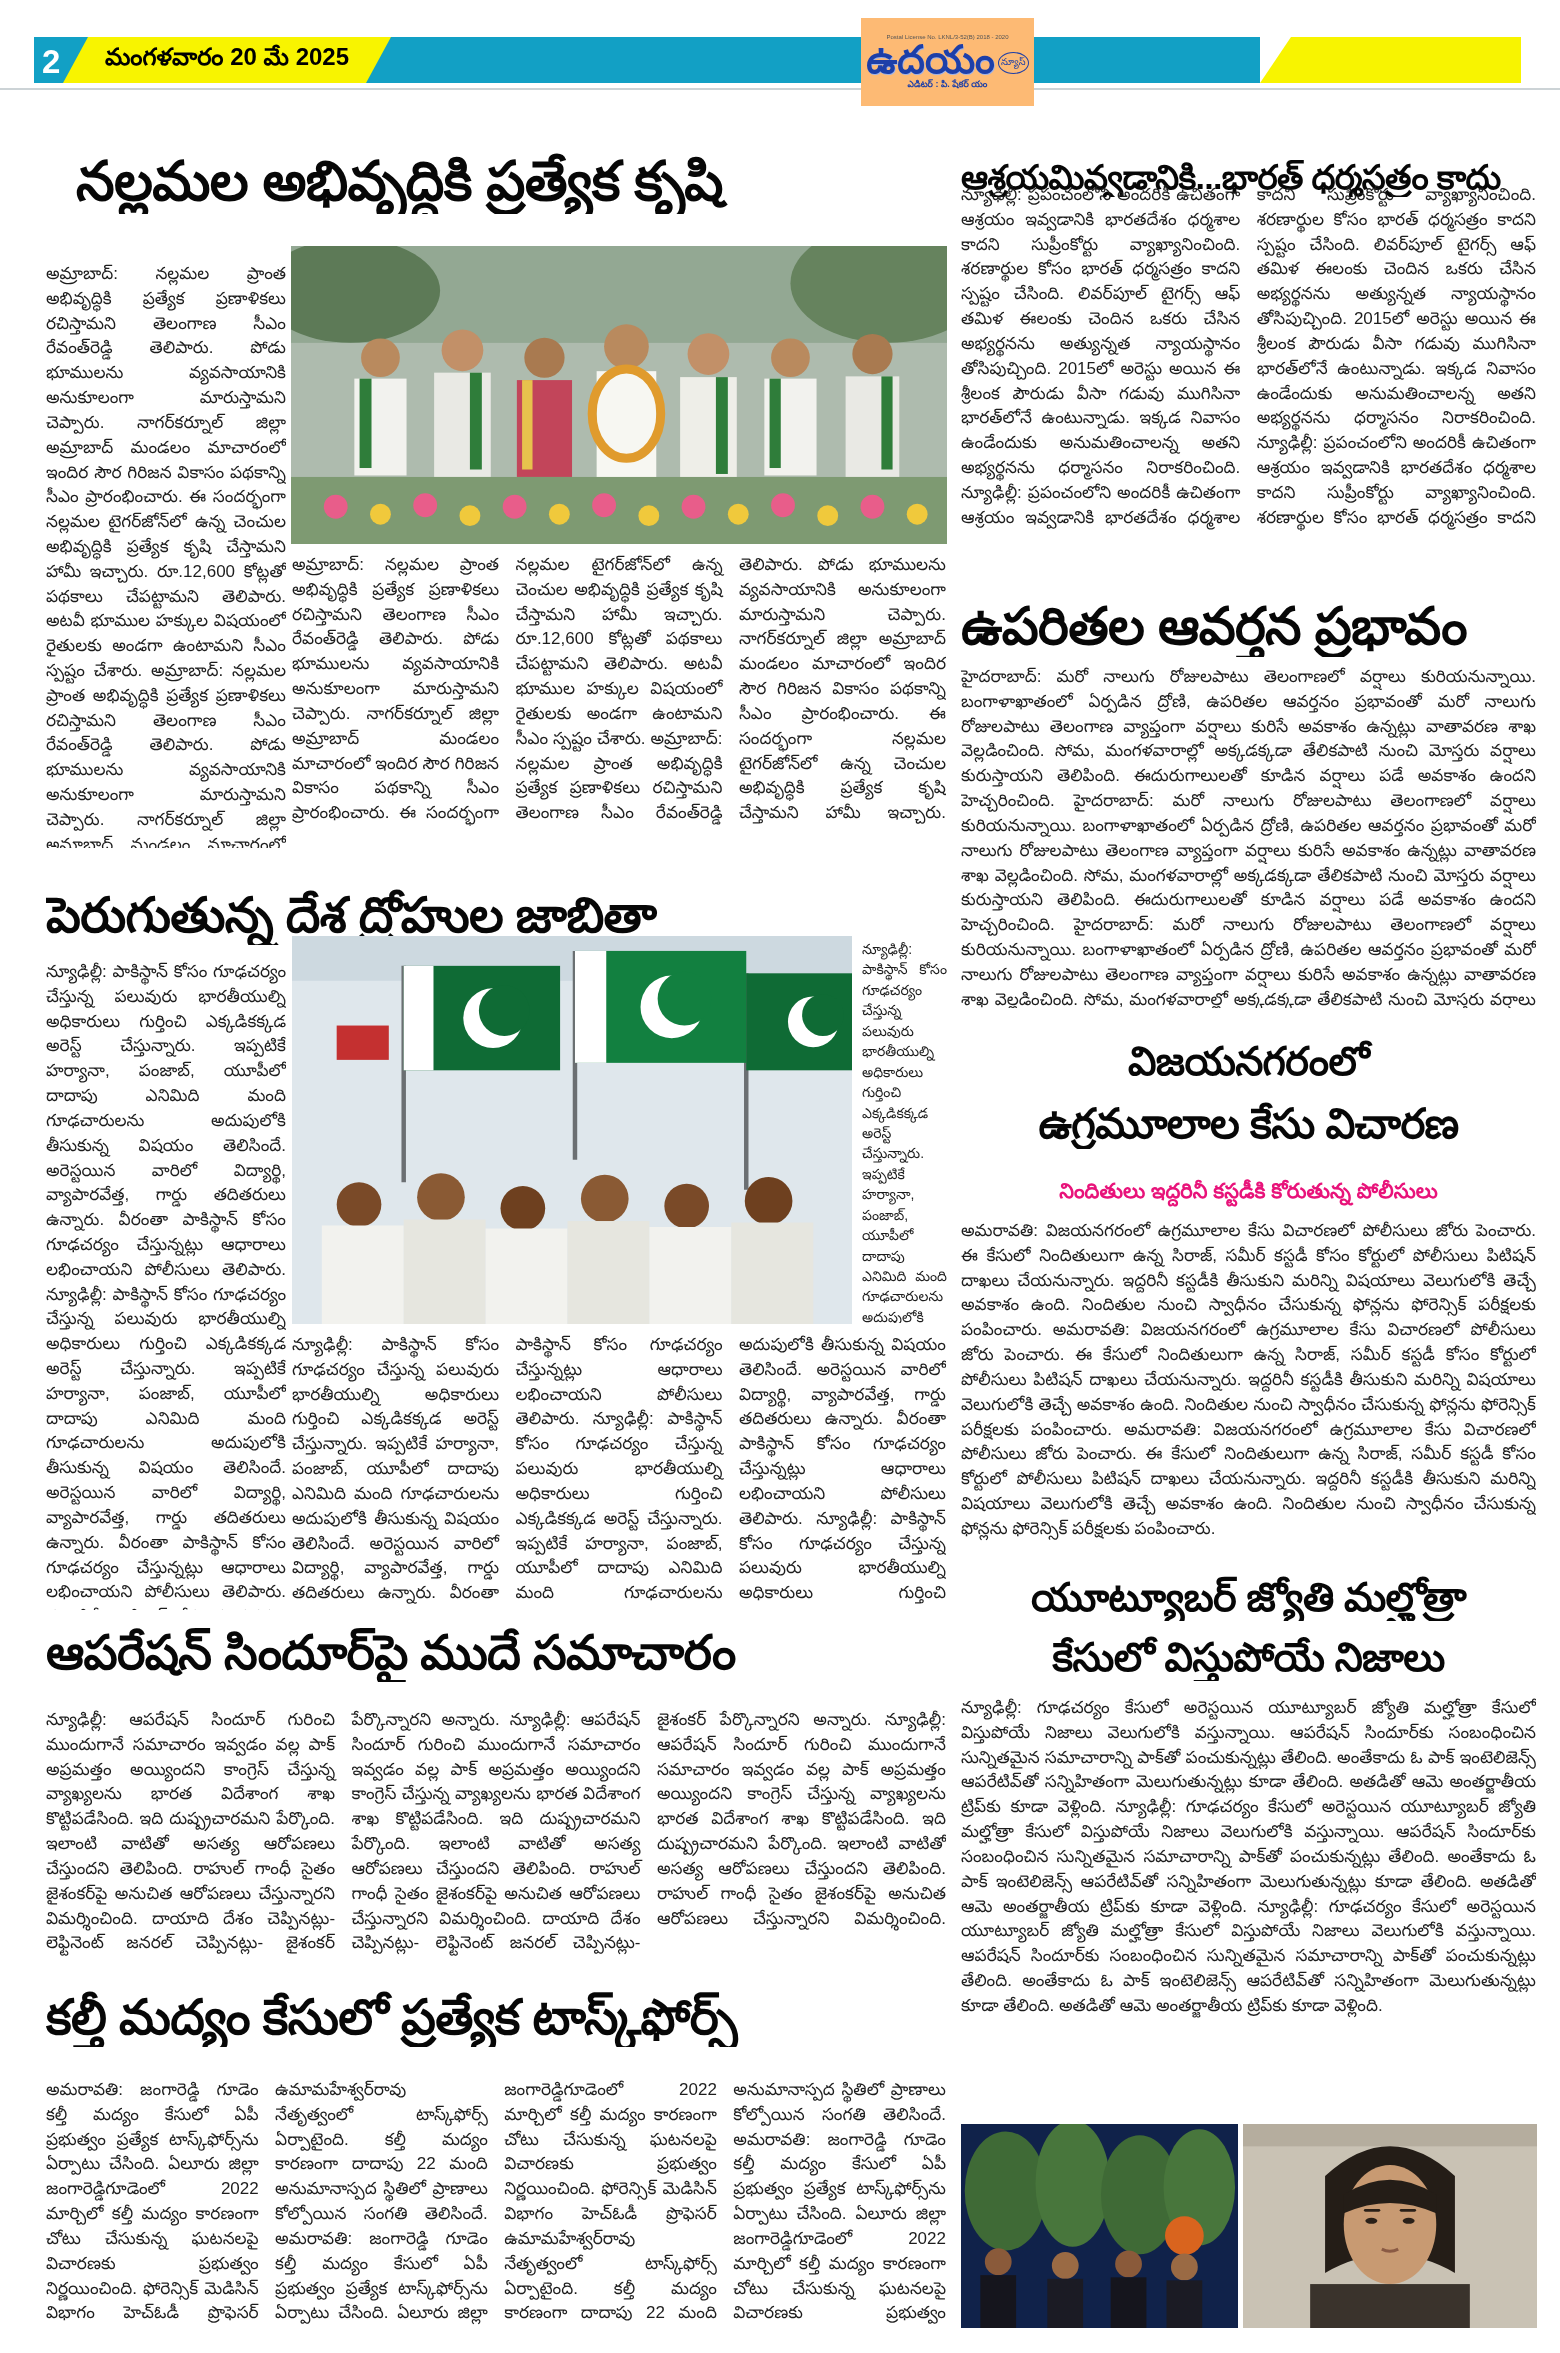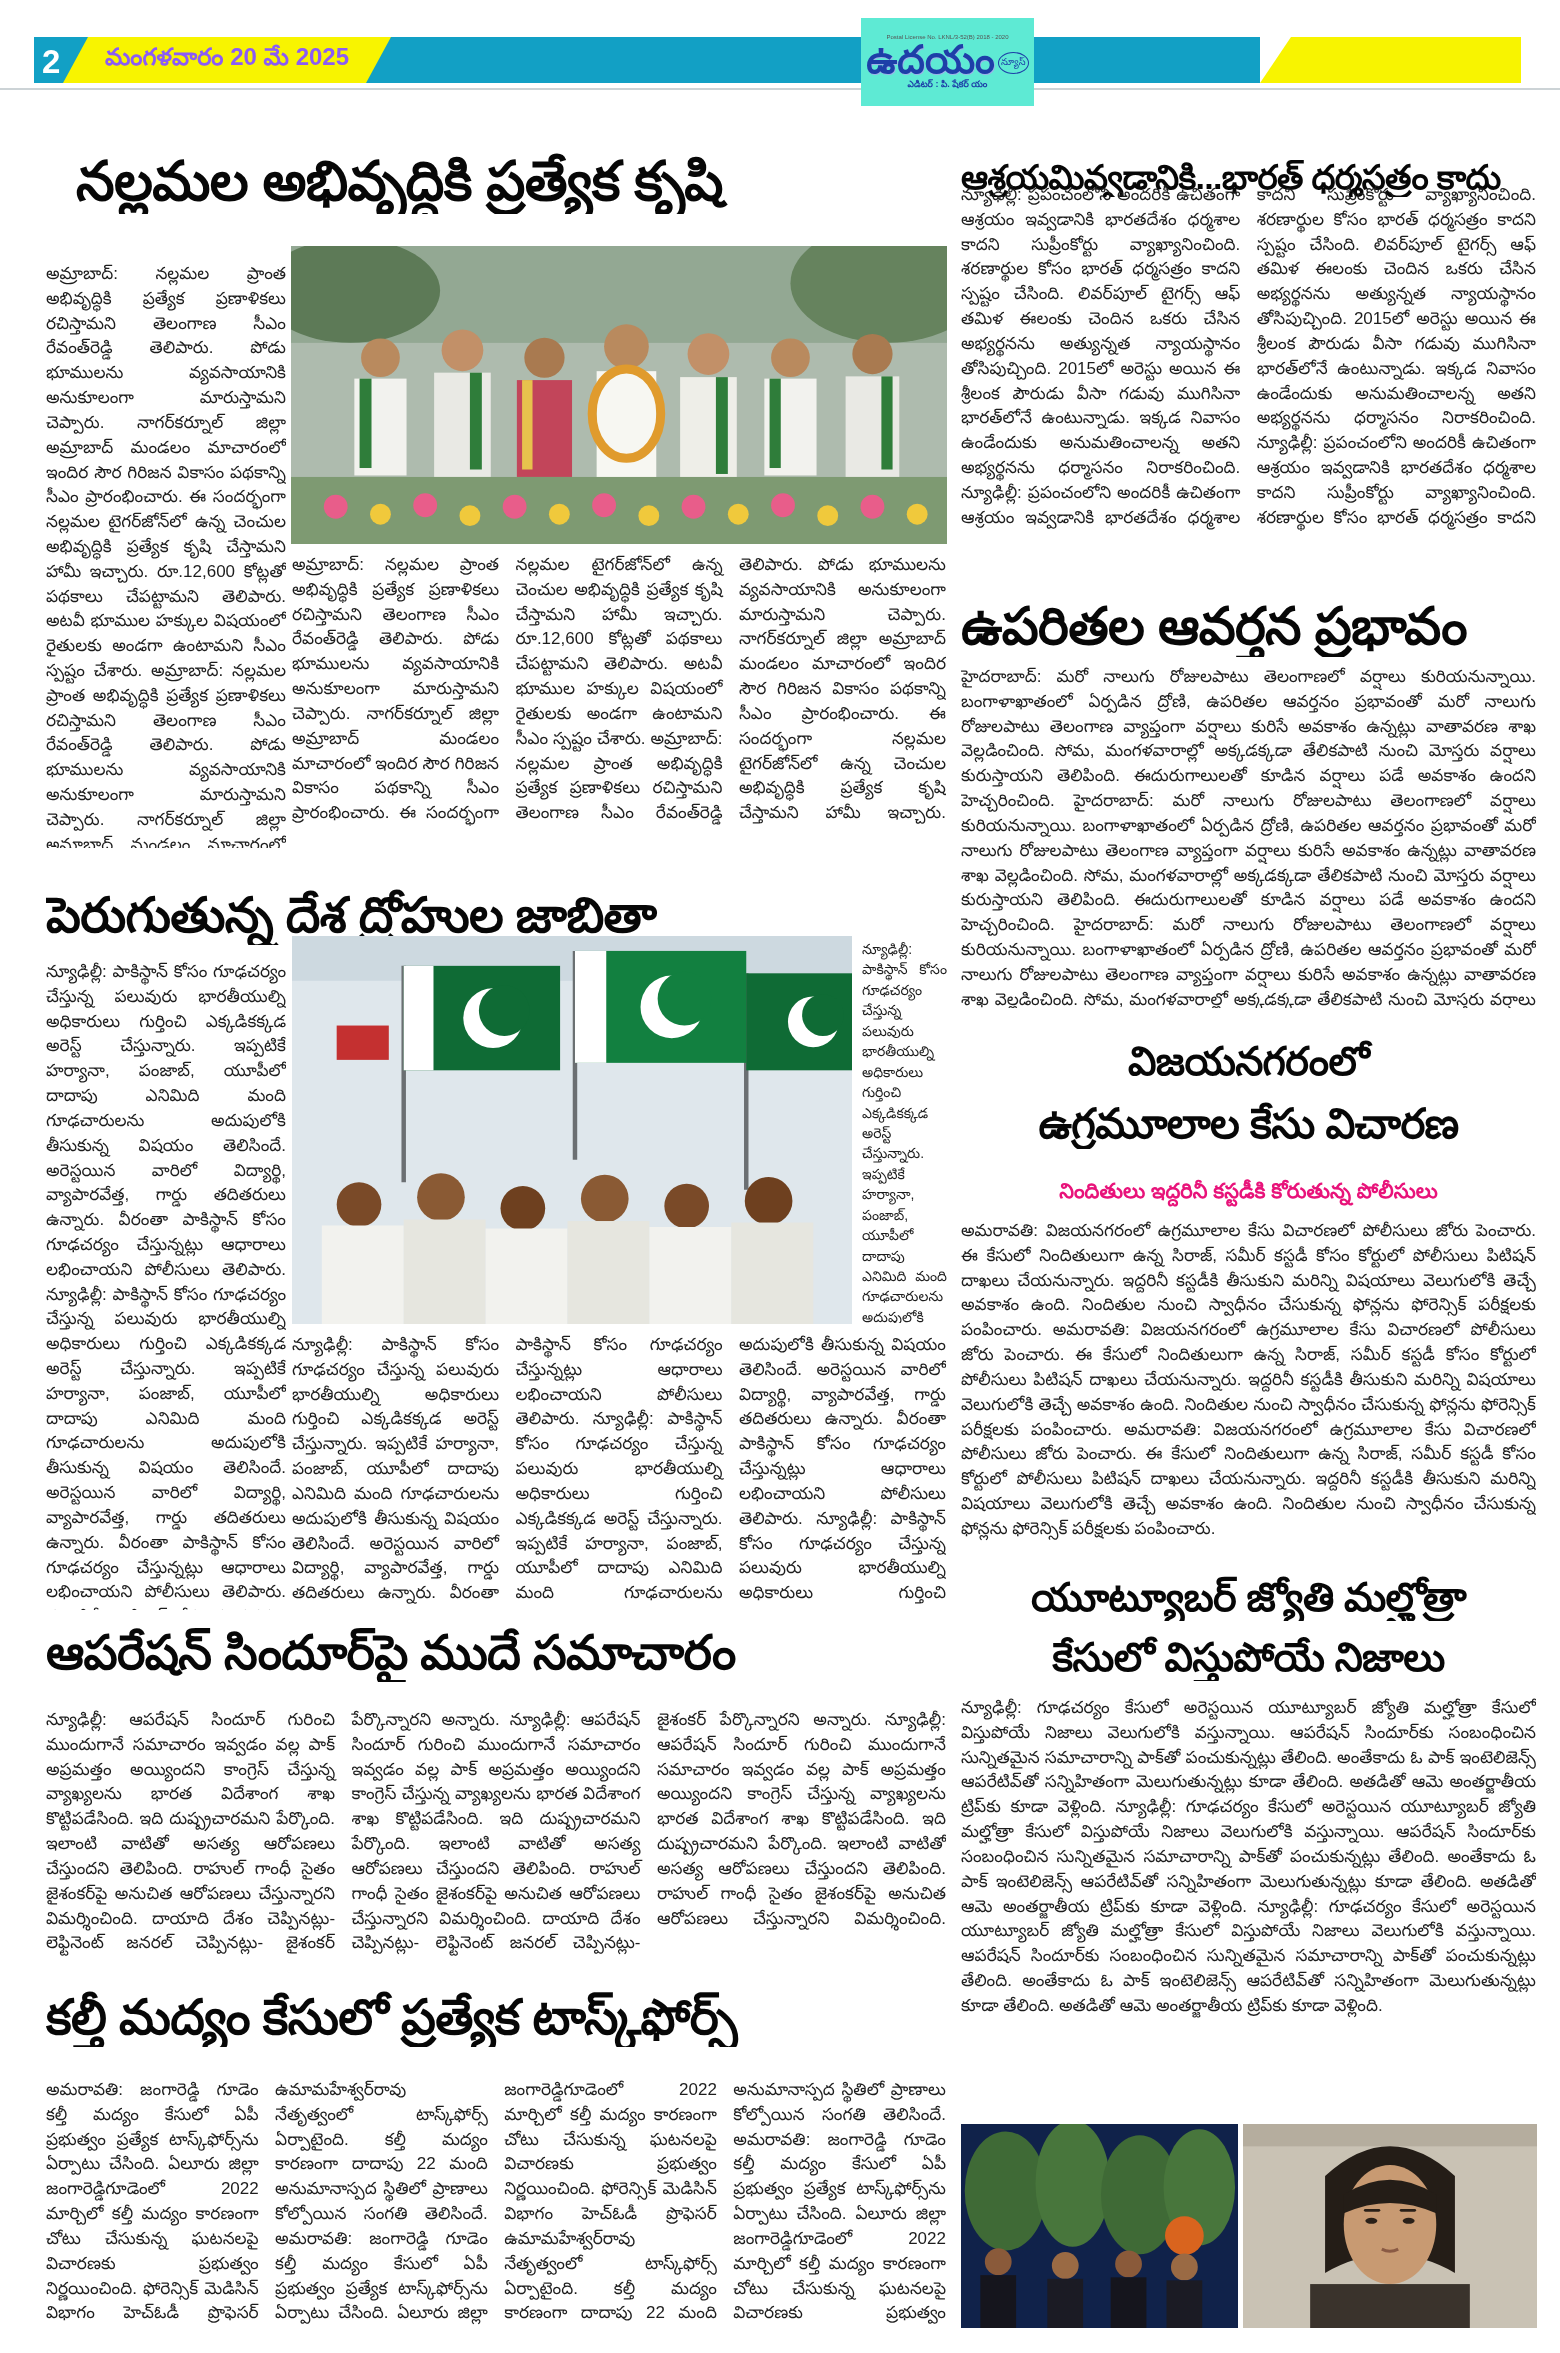--- a/index.html
+++ b/index.html
@@ -5,24 +5,24 @@
   html,body{margin:0;padding:0;background:#ffffff;}
   #page{position:relative;width:1561px;height:2354px;background:#ffffff;overflow:hidden;
         font-family:"Liberation Sans","DejaVu Sans",sans-serif;}
   
   .band{position:absolute;left:34px;top:37px;width:1226px;height:46px;background:#12a0c5;}
   .ribbon-right{position:absolute;left:1260px;top:37px;width:261px;height:46px;background:#f8f400;
         clip-path:polygon(31px 0,100% 0,100% 100%,0 100%);}
   .date-ribbon{position:absolute;left:63px;top:37px;width:328px;height:46px;background:#f8f400;
         clip-path:polygon(25px 0,100% 0,calc(100% - 25px) 100%,0 100%);
         display:flex;align-items:center;justify-content:center;}
-  .date-ribbon span{font-size:24px;font-weight:bold;color:#8b5cf6;white-space:nowrap;overflow:hidden;}
+  .date-ribbon span{font-size:24px;font-weight:bold;color:#000000;white-space:nowrap;overflow:hidden;}
   .pagenum{position:absolute;left:42px;top:43px;font-size:33px;font-weight:bold;color:#fff;}
   .hr-under{position:absolute;left:0;top:88px;width:1561px;height:2.2px;background:#ccd3d6;}
-  .logo-box{position:absolute;left:861px;top:18px;width:173px;height:88px;background:#5eead4;
+  .logo-box{position:absolute;left:861px;top:18px;width:173px;height:88px;background:#fdba74;
         display:flex;flex-direction:column;align-items:center;justify-content:center;z-index:5;}
   .license{font-size:6px;color:#555;white-space:nowrap;overflow:hidden;max-width:168px;}
   .logo-row{display:flex;align-items:flex-end;gap:3px;}
   .logo{font-size:39px;font-weight:800;color:#1d3fa8;line-height:1;
         text-shadow:0.7px 0.7px 0 #9db2e8;}
   .logo-tag{font-size:9.7px;color:#1d3fa8;border:0.7px solid #1d3fa8;border-radius:50%;
         padding:3px 2.2px;margin-bottom:4.5px;}
   .editor{font-size:9px;color:#1d3fa8;font-weight:bold;}
   
   .headline{position:absolute;color:#070707;font-weight:800;line-height:1.18;letter-spacing:-0.7px;overflow:hidden;}

